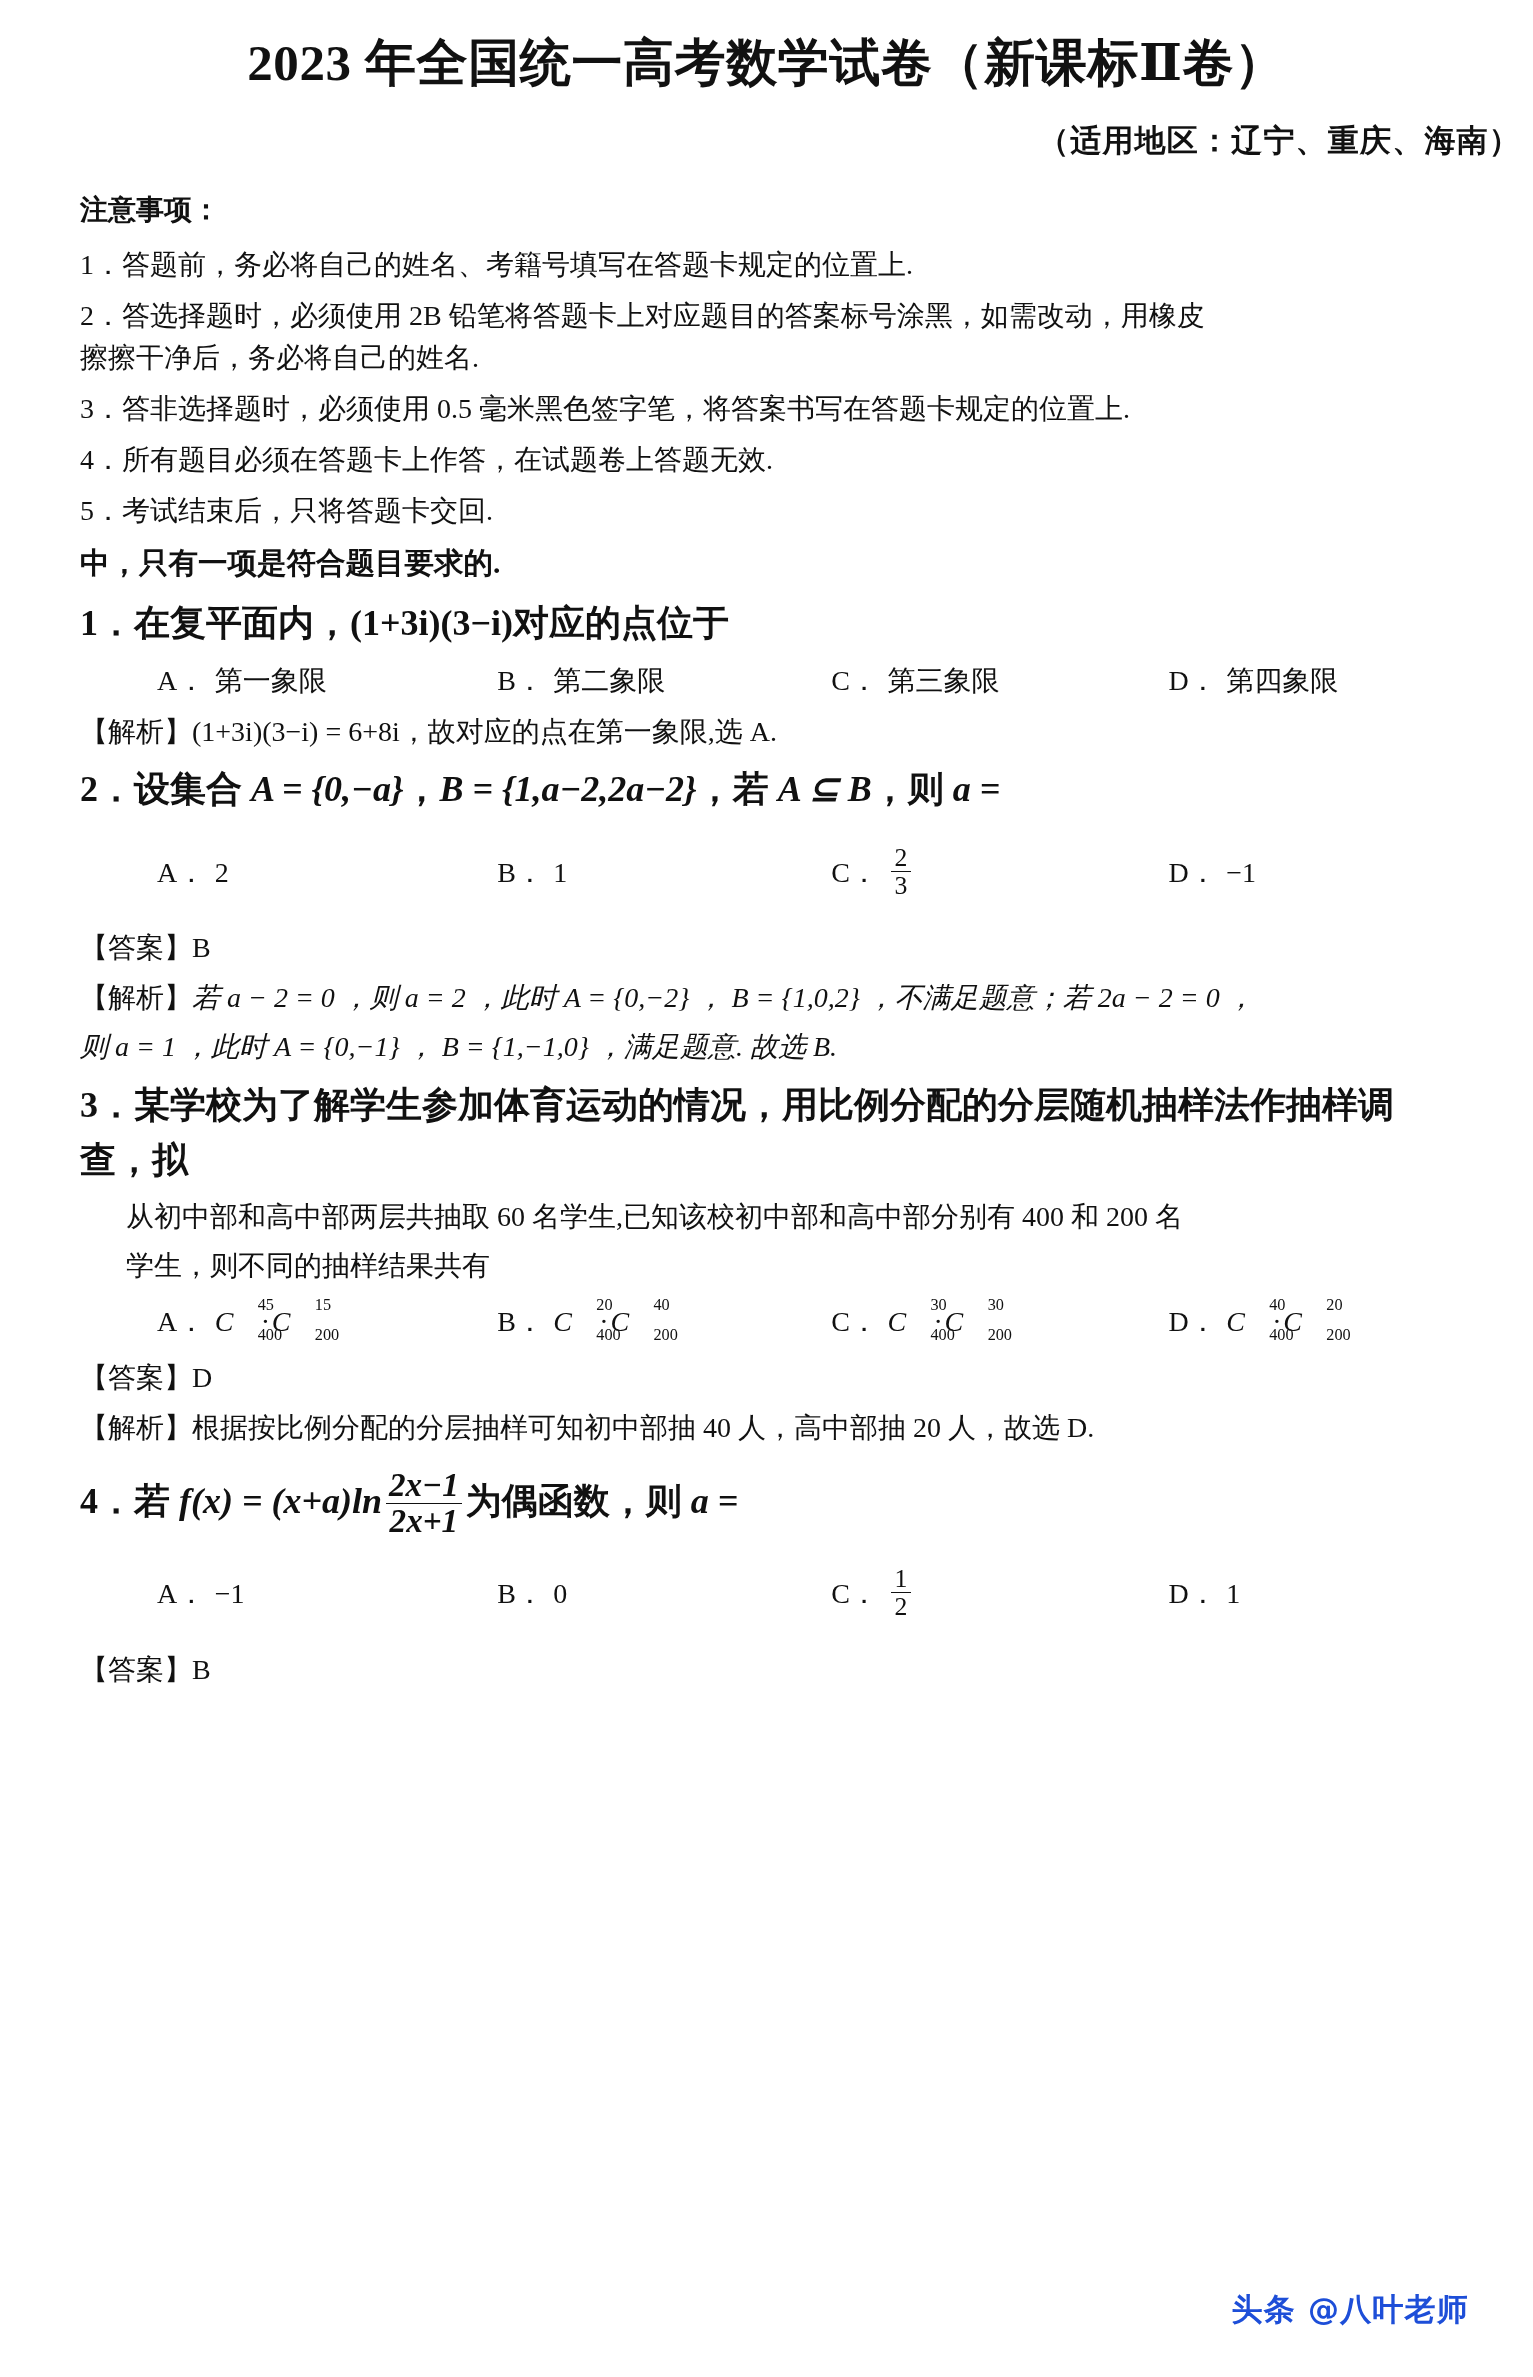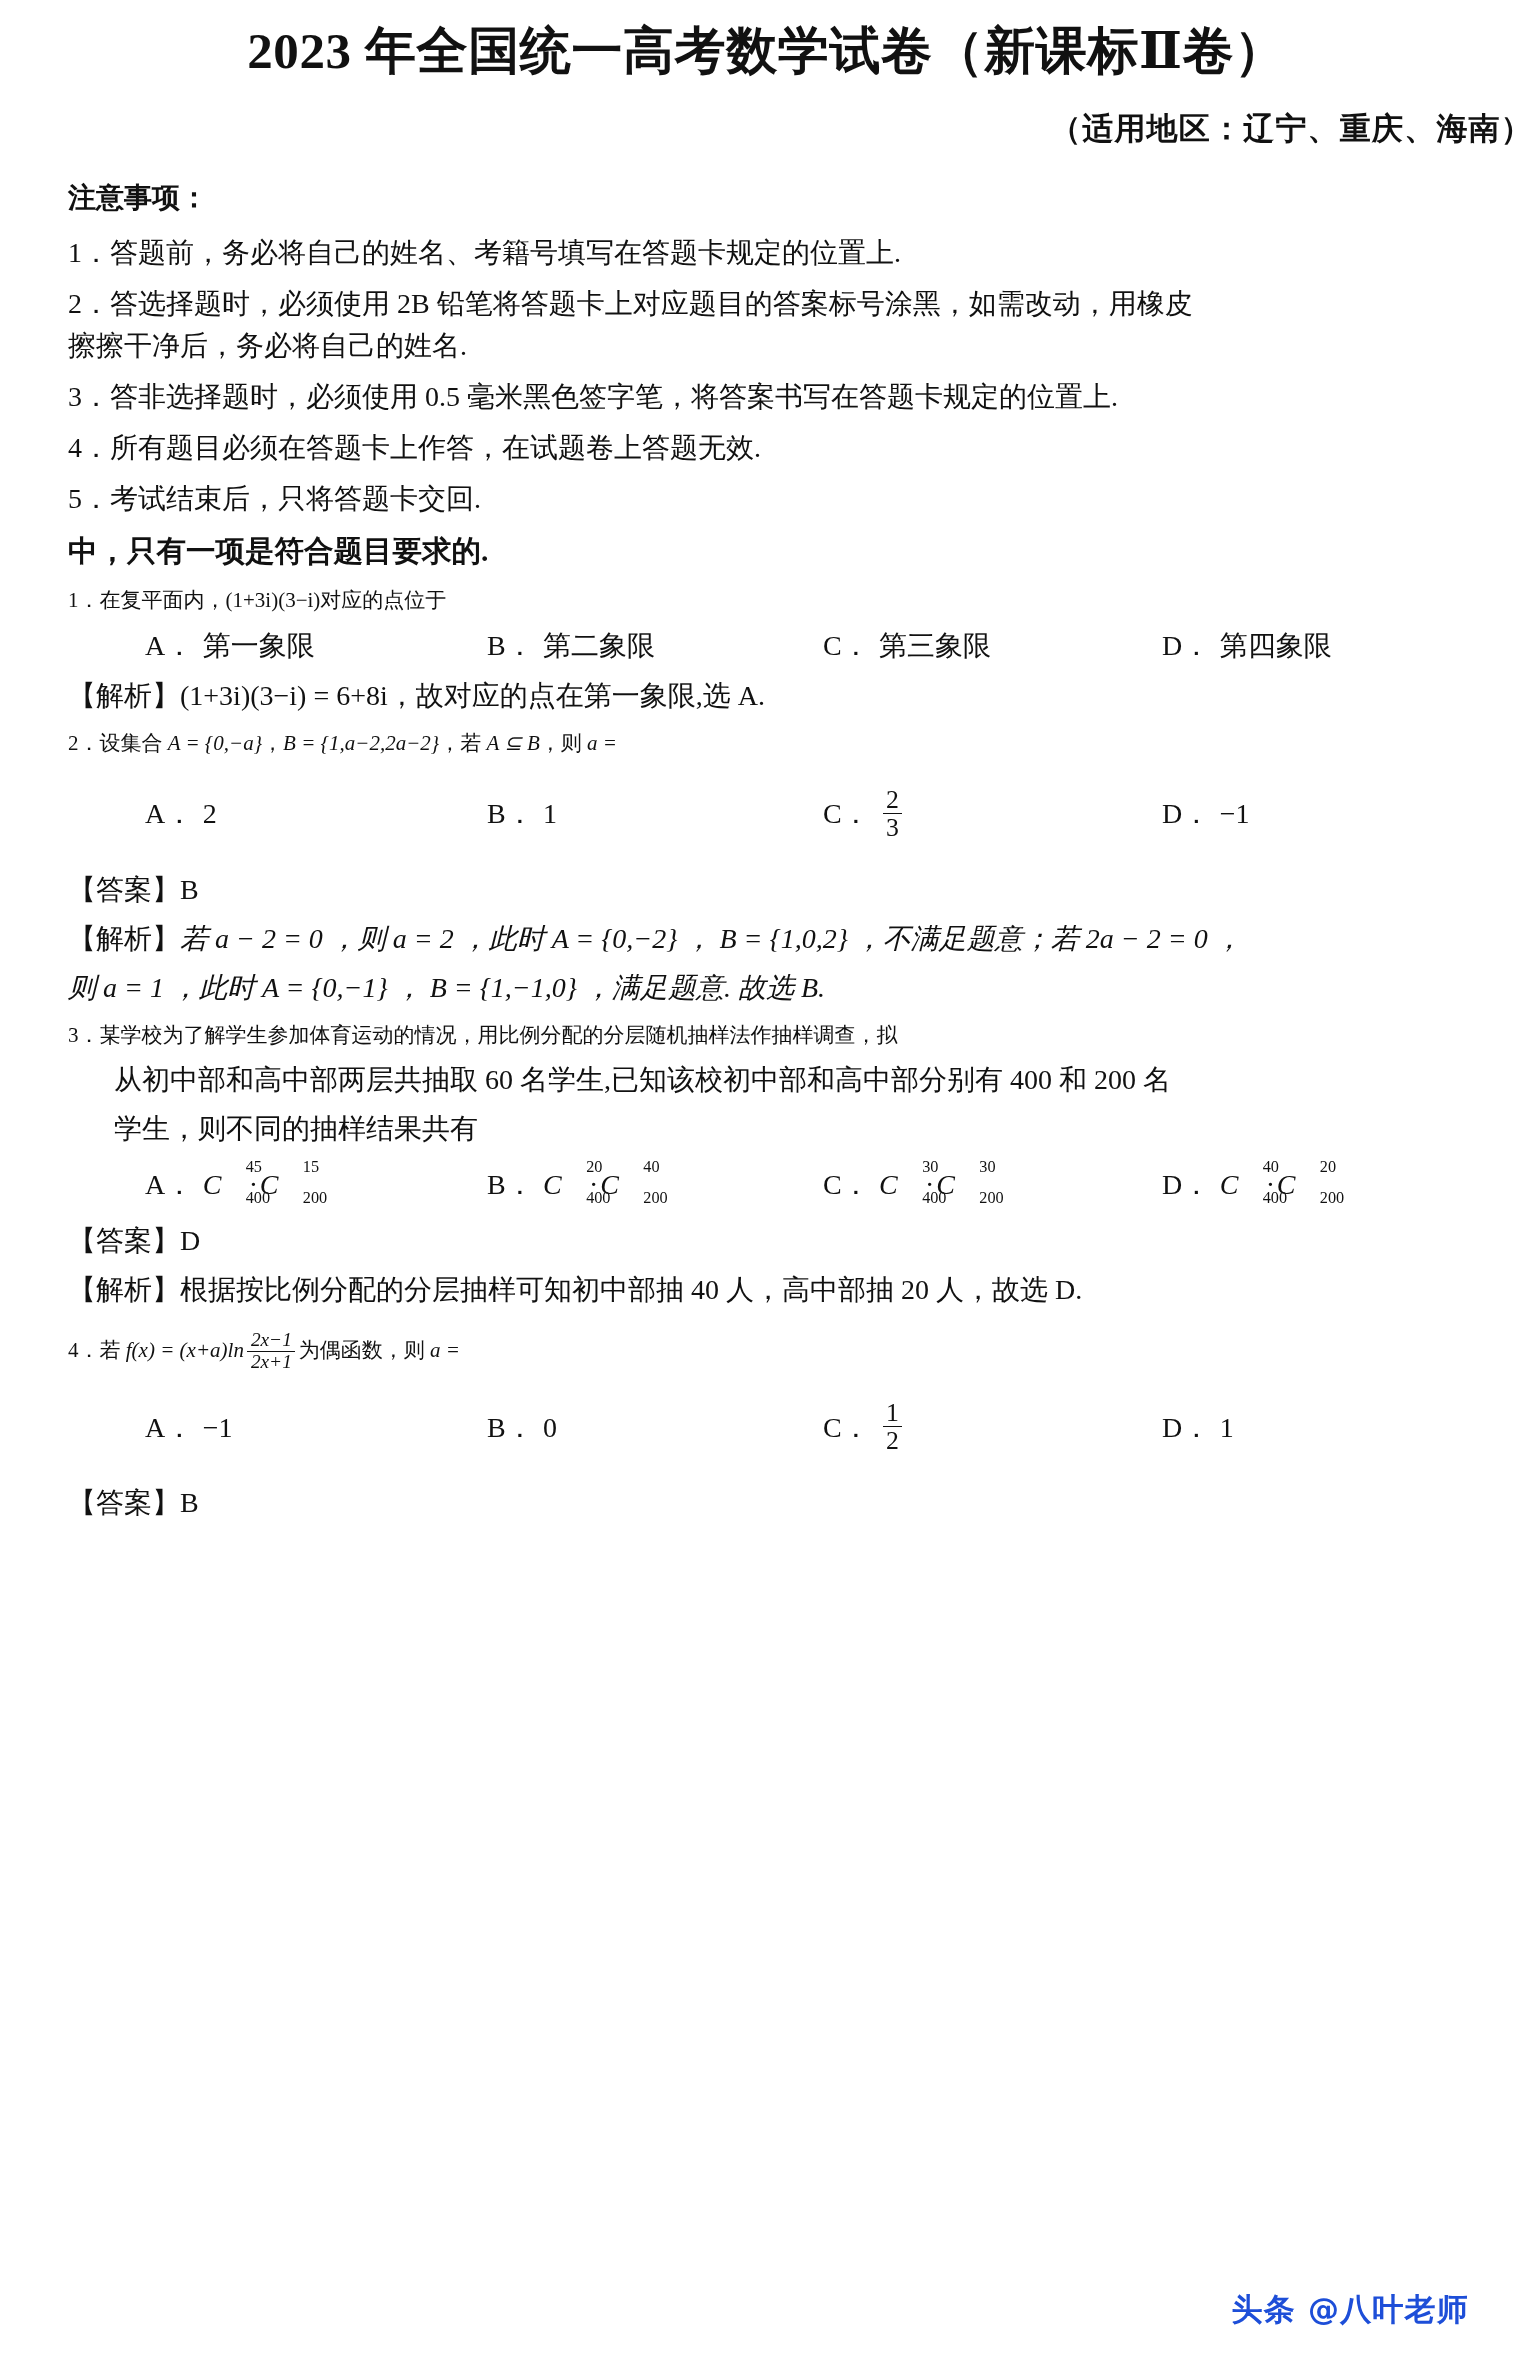--- a/index.html
+++ b/index.html
@@ -12,21 +12,21 @@
     height: 2377px;
     position: relative;
     font-family: "Liberation Serif", "DejaVu Serif", serif;
     color: #111111;
     overflow: hidden;
   }
   .page {
     position: relative;
     width: 1533px;
     height: 2377px;
-    padding: 0;
+    padding: 12px;
     box-sizing: border-box;
   }
 
   
   .doc-title {
     text-align: center;
     font-weight: bold;
     font-size: 51px;
     letter-spacing: 0.6px;
     line-height: 1.15;
@@ -62,23 +62,24 @@
   .para-tight {
     margin-bottom: 0;
   }
   .section-heading {
     font-weight: bold;
     font-size: 29.5px;
     line-height: 1.55;
     margin: 15.3px 0 7px 0;
   }
   .qstem {
-    font-size: 21px;
+    font-size: 36px;
     line-height: 1.55;
     margin: 9.4px 0 5.9px 0;
+    font-weight: bold;
   }
   .qstem-cont {
     font-size: 28px;
     line-height: 1.55;
     margin: 0 0 5.9px 0;
     padding-left: 46px;
   }
   .answer-line, .solution-line {
     font-size: 28px;
     line-height: 1.55;

